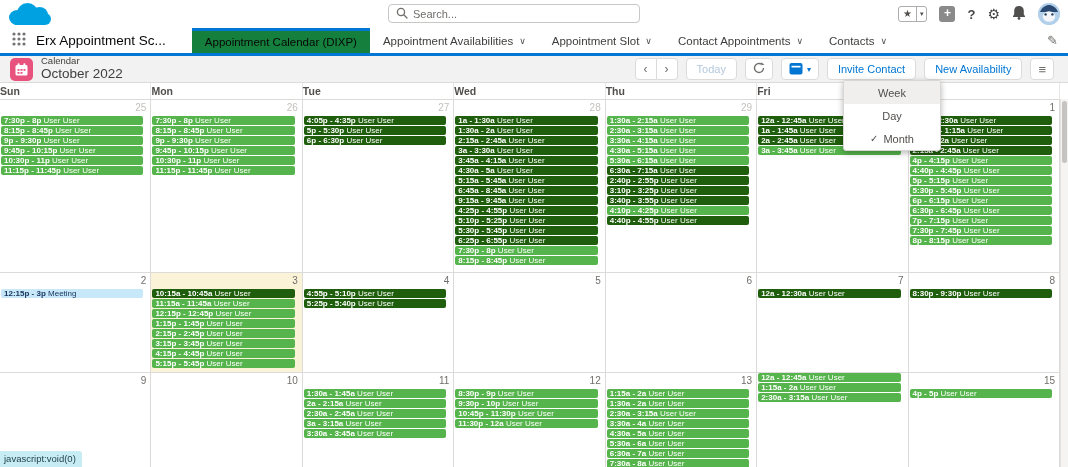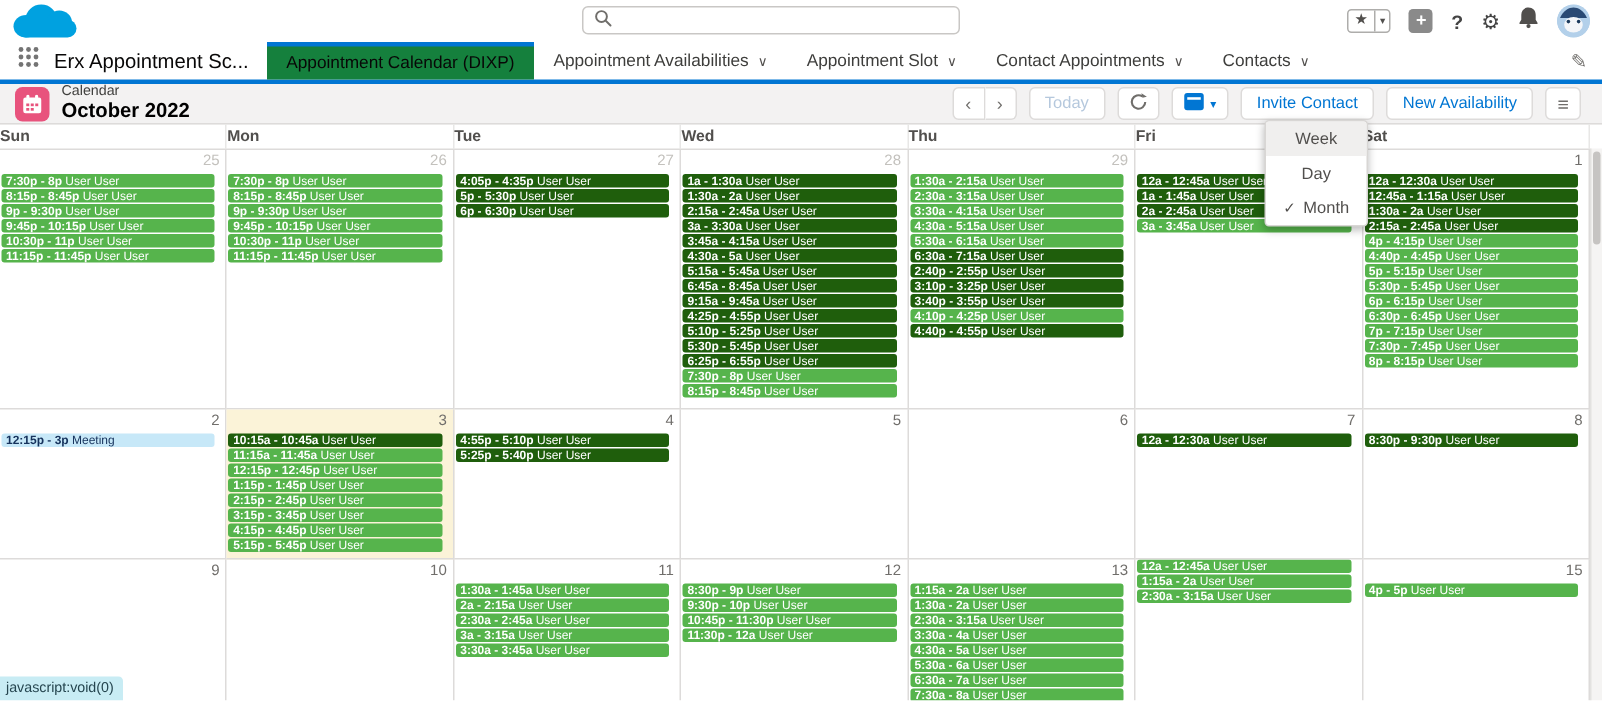--- a/index.html
+++ b/index.html
@@ -30,35 +30,35 @@
   .plus-btn{width:16px;height:16px;background:#8a8a8a;border-radius:3px;color:#fff;font-size:12px;
             line-height:15px;text-align:center;font-weight:bold}
   .help-icon{font-size:13px;font-weight:bold;color:#444}
   .gear-icon{font-size:14px;color:#444;line-height:14px}
   .avatar{width:22px;height:22px;border-radius:50%;overflow:hidden;background:#b3d0ea}
 
   
   .tab-bar{position:absolute;top:28px;left:0;right:0;height:28px;background:#fff;
            border-bottom:3px solid var(--accent);display:flex;align-items:stretch}
   .waffle{align-self:center;margin-left:12px}
-  .app-name{align-self:center;margin:0 12px 0 10px;font-size:13.5px;color:#080707;white-space:nowrap}
+  .app-name{align-self:center;margin:0 26px 0 10px;font-size:13.5px;color:#080707;white-space:nowrap}
   .tab{display:flex;align-items:center;padding:0 13px;font-size:11.5px;color:#3e3e3c;gap:6px;white-space:nowrap;cursor:default}
   .tab.active{background:#15803d;border-top:3px solid var(--accent);color:#080707}
   .tab-caret{font-size:9px;color:#514f4d}
   .edit-icon{position:absolute;right:10px;top:33px;font-size:13px;color:#706e6b}
 
   
   .page-header{position:absolute;top:59px;left:0;right:0;height:24px;background:#f3f2f2;
                border-bottom:1px solid #dddbda;display:flex;align-items:center}
   .page-header{top:56px;height:27px}
   .cal-obj-icon{width:23px;height:23px;border-radius:5px;background:var(--calendar-icon);
                 margin:0 8px 0 10px;display:flex;align-items:center;justify-content:center;flex:none}
   .obj-text{line-height:1.1}
   .obj-label{font-size:9.5px;color:#3e3e3c;display:block}
-  .page-title{font-size:13.5px;font-weight:bold;color:#000000;display:block}
+  .page-title{font-size:13.5px;font-weight:normal;color:#404040;display:block}
   .controls{margin-left:auto;display:flex;align-items:center;gap:8px;padding-right:14px}
   .btn{height:22px;border:1px solid #dddbda;background:#fff;border-radius:4px;font-size:11px;
        color:var(--accent);display:flex;align-items:center;padding:0 10px;white-space:nowrap;cursor:default}
   .btn.iconb{padding:0 7px;color:#706e6b}
   .btn.disabled{color:#b5c8dd}
   .btn-group{display:flex}
   .btn-group .btn{border-radius:0;padding:0 8px;color:#706e6b;font-size:12px}
   .btn-group .btn:first-child{border-radius:4px 0 0 4px}
   .btn-group .btn:last-child{border-radius:0 4px 4px 0;border-left:none}
   .view-caret{font-size:8px;color:var(--accent);margin-left:4px}
@@ -76,21 +76,21 @@
   .date-num{display:block;text-align:right;padding:2px 4px 2px;font-size:10px;color:#706e6b;line-height:12px}
   .day-cell.prev .date-num{color:#c3c1bd}
   .evt{height:9px;line-height:9px;font-size:8px;color:#fff;border-radius:2px;margin:0 7px 1px 1px;
        padding:0 3px;white-space:nowrap;overflow:hidden;cursor:default}
   .evt b{font-weight:bold}
   .evt.light{background:var(--event-light)}
   .evt.dark{background:var(--event-dark)}
   .evt.blue{background:var(--event-meeting-bg);color:var(--event-meeting-text)}
 
   
-  .view-menu{position:absolute;top:80px;left:843px;width:69px;background:#fff;border:1px solid #d8d6d4;
+  .view-menu{position:absolute;top:80px;left:843px;width:98px;background:#fff;border:1px solid #d8d6d4;
              border-radius:3px;box-shadow:0 2px 6px rgba(0,0,0,.28);z-index:20;overflow:hidden}
   .menu-item{height:23px;display:flex;align-items:center;justify-content:center;font-size:11px;color:#514f4d;gap:5px;cursor:default}
   .menu-item.hover{background:#f0efee}
   .check{font-size:10px;color:#514f4d}
 
   
   .scrollbar{position:absolute;top:99px;right:0;width:8px;bottom:0;background:#f5f4f3;border-left:1px solid #e3e2e0}
   .scroll-thumb{position:absolute;top:2px;left:1px;width:5px;height:62px;background:#c6c4c2;border-radius:3px}
 
   
@@ -107,20 +107,21 @@
       <i class="c3"></i>
       <i class="c4"></i>
     </div>
   <div class="search-box">
     <span>
       <svg width="12" height="12" viewBox="0 0 12 12">
           <circle cx="5" cy="5" r="3.6" fill="none" stroke="#706e6b" stroke-width="1.3"></circle>
           <line x1="8" y1="8" x2="11" y2="11" stroke="#706e6b" stroke-width="1.3" stroke-linecap="round"></line>
         </svg>
     </span>
+    <input type="text" placeholder="Search..." style="">
   </div>
   <div class="header-actions">
     <div class="star-box">
       <span class="star">★</span>
       <span class="caret">▾</span>
     </div>
     <div class="plus-btn">+</div>
     <div class="help-icon">?</div>
     <div class="gear-icon">⚙</div>
     <div>

